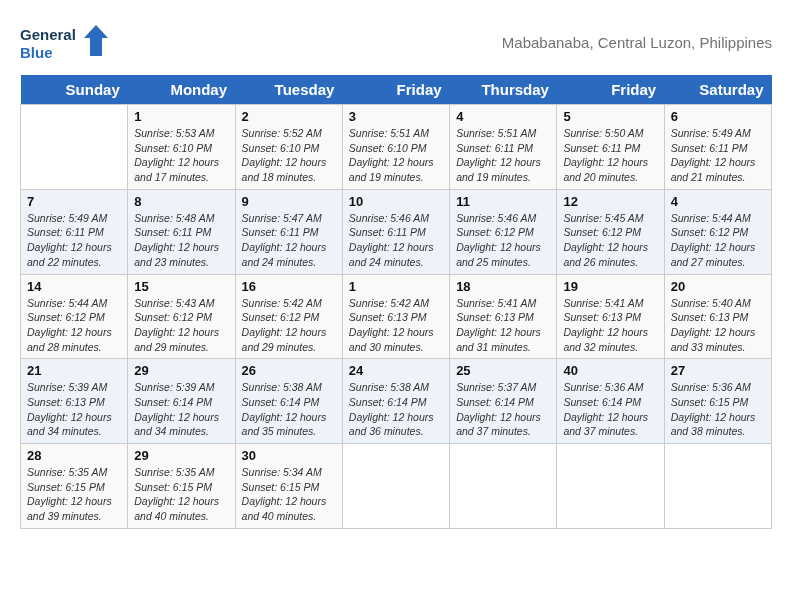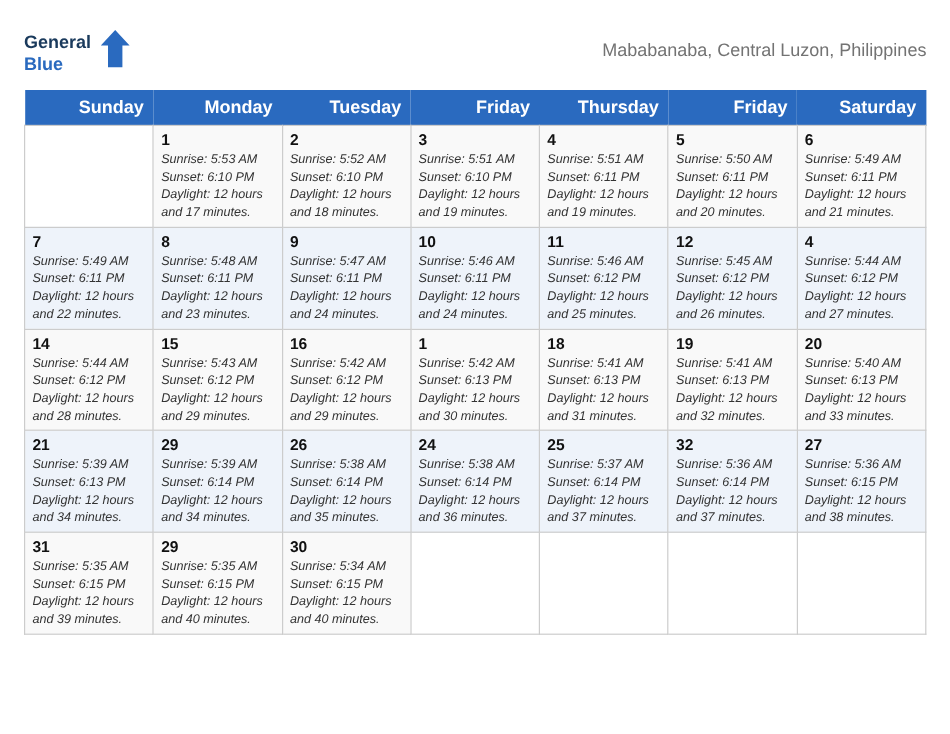--- a/index.html
+++ b/index.html
@@ -207,31 +207,31 @@
         </td>
         <td>
           <span class="day-num">24</span>
           <div class="day-info">Sunrise: 5:38 AM<br>Sunset: 6:14 PM<br>Daylight: 12 hours<br>and 36 minutes.</div>
         </td>
         <td>
           <span class="day-num">25</span>
           <div class="day-info">Sunrise: 5:37 AM<br>Sunset: 6:14 PM<br>Daylight: 12 hours<br>and 37 minutes.</div>
         </td>
         <td>
-          <span class="day-num">32</span>
+          <span class="day-num">40</span>
           <div class="day-info">Sunrise: 5:36 AM<br>Sunset: 6:14 PM<br>Daylight: 12 hours<br>and 37 minutes.</div>
         </td>
         <td>
           <span class="day-num">27</span>
           <div class="day-info">Sunrise: 5:36 AM<br>Sunset: 6:15 PM<br>Daylight: 12 hours<br>and 38 minutes.</div>
         </td>
       </tr>
       <tr>
         <td>
-          <span class="day-num">31</span>
+          <span class="day-num">28</span>
           <div class="day-info">Sunrise: 5:35 AM<br>Sunset: 6:15 PM<br>Daylight: 12 hours<br>and 39 minutes.</div>
         </td>
         <td>
           <span class="day-num">29</span>
           <div class="day-info">Sunrise: 5:35 AM<br>Sunset: 6:15 PM<br>Daylight: 12 hours<br>and 40 minutes.</div>
         </td>
         <td>
           <span class="day-num">30</span>
           <div class="day-info">Sunrise: 5:34 AM<br>Sunset: 6:15 PM<br>Daylight: 12 hours<br>and 40 minutes.</div>
         </td>

